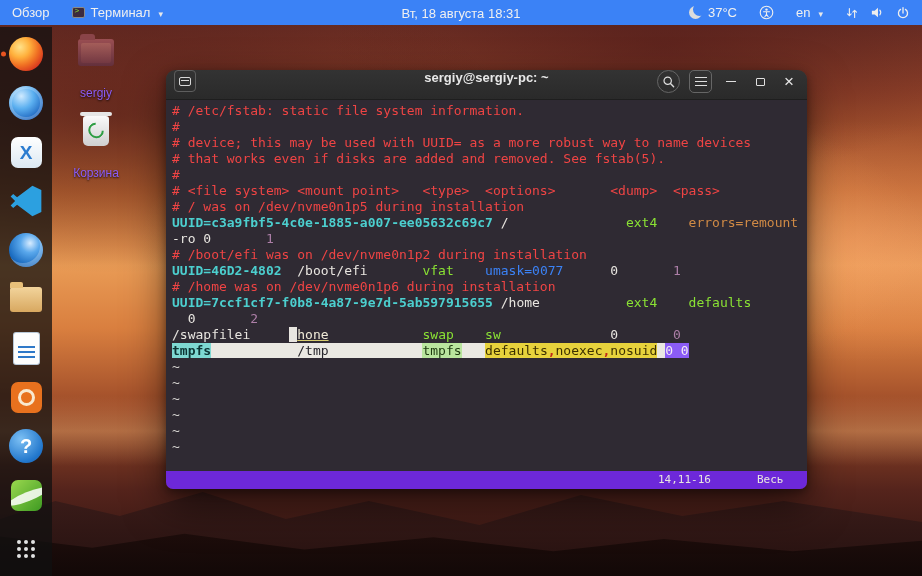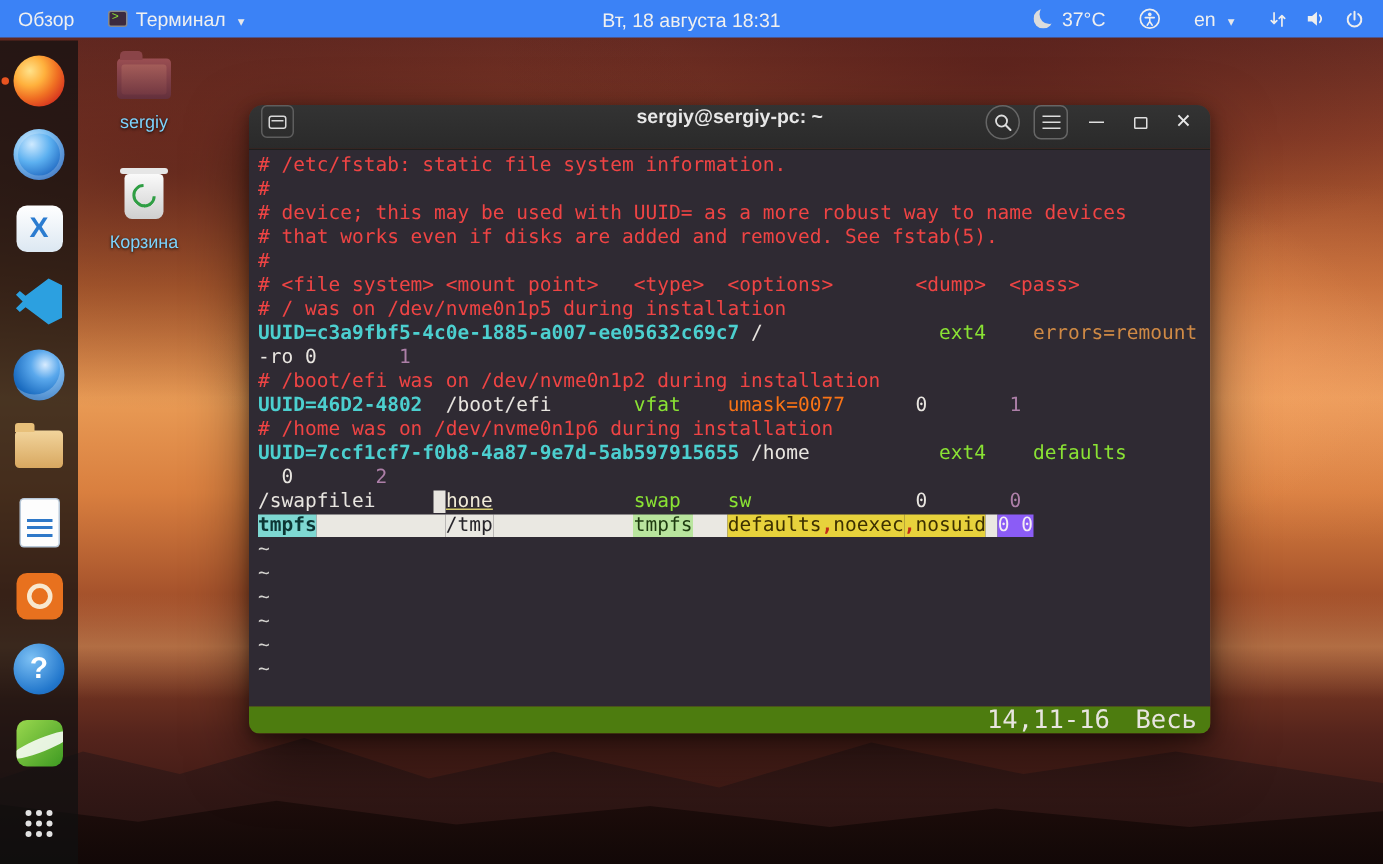--- a/index.html
+++ b/index.html
@@ -79,21 +79,21 @@
   .icon-show-apps { position:relative; width:18px; height:18px; }
   .icon-show-apps::after { content:""; position:absolute; left:0; top:0; width:4px; height:4px; border-radius:50%;
     background:#e2e2e2; box-shadow:7px 0 #e2e2e2,14px 0 #e2e2e2,0 7px #e2e2e2,7px 7px #e2e2e2,
     14px 7px #e2e2e2,0 14px #e2e2e2,7px 14px #e2e2e2,14px 14px #e2e2e2; }
 
   
   .desktop-icon { position:absolute; left:62px; width:68px; text-align:center; z-index:10; }
   .desktop-icon:nth-of-type(1) { top:32px; }
   .desktop-icon:nth-of-type(2) { top:112px; }
   .desktop-icon .ic-box { height:34px; display:flex; align-items:flex-end; justify-content:center; }
-  .desktop-icon .lbl { margin-top:8px; font-size:12px; color:#7dd3fc; text-shadow:0 1px 2px rgba(0,0,0,.85); }
+  .desktop-icon .lbl { margin-top:20px; font-size:12px; color:#8b5cf6; text-shadow:0 1px 2px rgba(0,0,0,.85); }
   .di-folder-user { width:36px; height:27px; border-radius:3px; position:relative;
     background:linear-gradient(#9a4e52,#63303c); }
   .di-folder-user::before { content:""; position:absolute; top:-5px; left:2px; width:15px; height:6px;
     border-radius:3px 3px 0 0; background:#8a4448; }
   .di-folder-user::after { content:""; position:absolute; inset:4px 3px 3px; border-radius:2px;
     background:linear-gradient(#b06a60,#7a3c44); opacity:.6; }
   .di-trash { width:26px; height:30px; border-radius:3px 3px 5px 5px; position:relative;
     background:linear-gradient(#fafafa,#cfcfcf); }
   .di-trash::before { content:""; position:absolute; top:-4px; left:-3px; right:-3px; height:4px;
     border-radius:2px; background:#e6e6e6; }
@@ -125,33 +125,33 @@
 
   
   .term-body { height:371px; background:#2f2a33; padding:3px 6px 0;
     font-family:"DejaVu Sans Mono", monospace; font-size:13px; }
   .tline { height:16px; line-height:16px; white-space:pre; }
   .c-plain { color:#e8e5e0; }
   .c-comment { color:#ef4444;margin-top:34px; }
   .c-uuid { color:#4ccfcf; font-weight:bold; }
   .c-type { color:#8ae234; }
   .c-option-orange { color:#d08a45; }
-  .c-option-yellow { color:#f97316;margin-top:30px; }
+  .c-option-yellow { color:#3b82f6;margin-top:30px; }
   .c-num { color:#ad7fa8; }
   .c-cursor { background:#e8e5e0; color:#2f2a33; }
   .c-search { color:#f0ead8; text-decoration:underline; text-decoration-color:#d8cd6e; }
   .c-tilde { color:#d4d2cf; }
   .c-sel { background:#eae8e2; color:#26242a; }
   .c-sel-cyan { background:#7ed8d2; color:#0c3534; font-weight:bold; }
   .c-sel-green { background:#b9e59e; color:#1d3a0f; }
   .c-sel-yellow { background:#e7d23c; color:#3c3000; }
   .c-sel-comma { background:#e7d23c; color:#c22a18; font-weight:bold; }
   .c-sel-purple { background:#8b5cf6; color:#f4ecf4; }
-  .vim-status { height:18px; line-height:18px; background:#4d7c0f; color:#e8e5e0;
-    font-family:"DejaVu Sans Mono", monospace; font-size:17px; position:relative; padding:0 6px;
+  .vim-status { height:18px; line-height:18px; background:#6d28d9; color:#e8e5e0;
+    font-family:"DejaVu Sans Mono", monospace; font-size:11px; position:relative; padding:0 6px;
     white-space:pre; }
   .vim-pos { position:absolute; left:492px; top:0; }
   .vim-scroll { position:absolute; left:591px; top:0; }
 </style>
 </head>
 <body>
 
 <div class="desktop">
   <div class="wallpaper">
     <div class="haze"></div>

